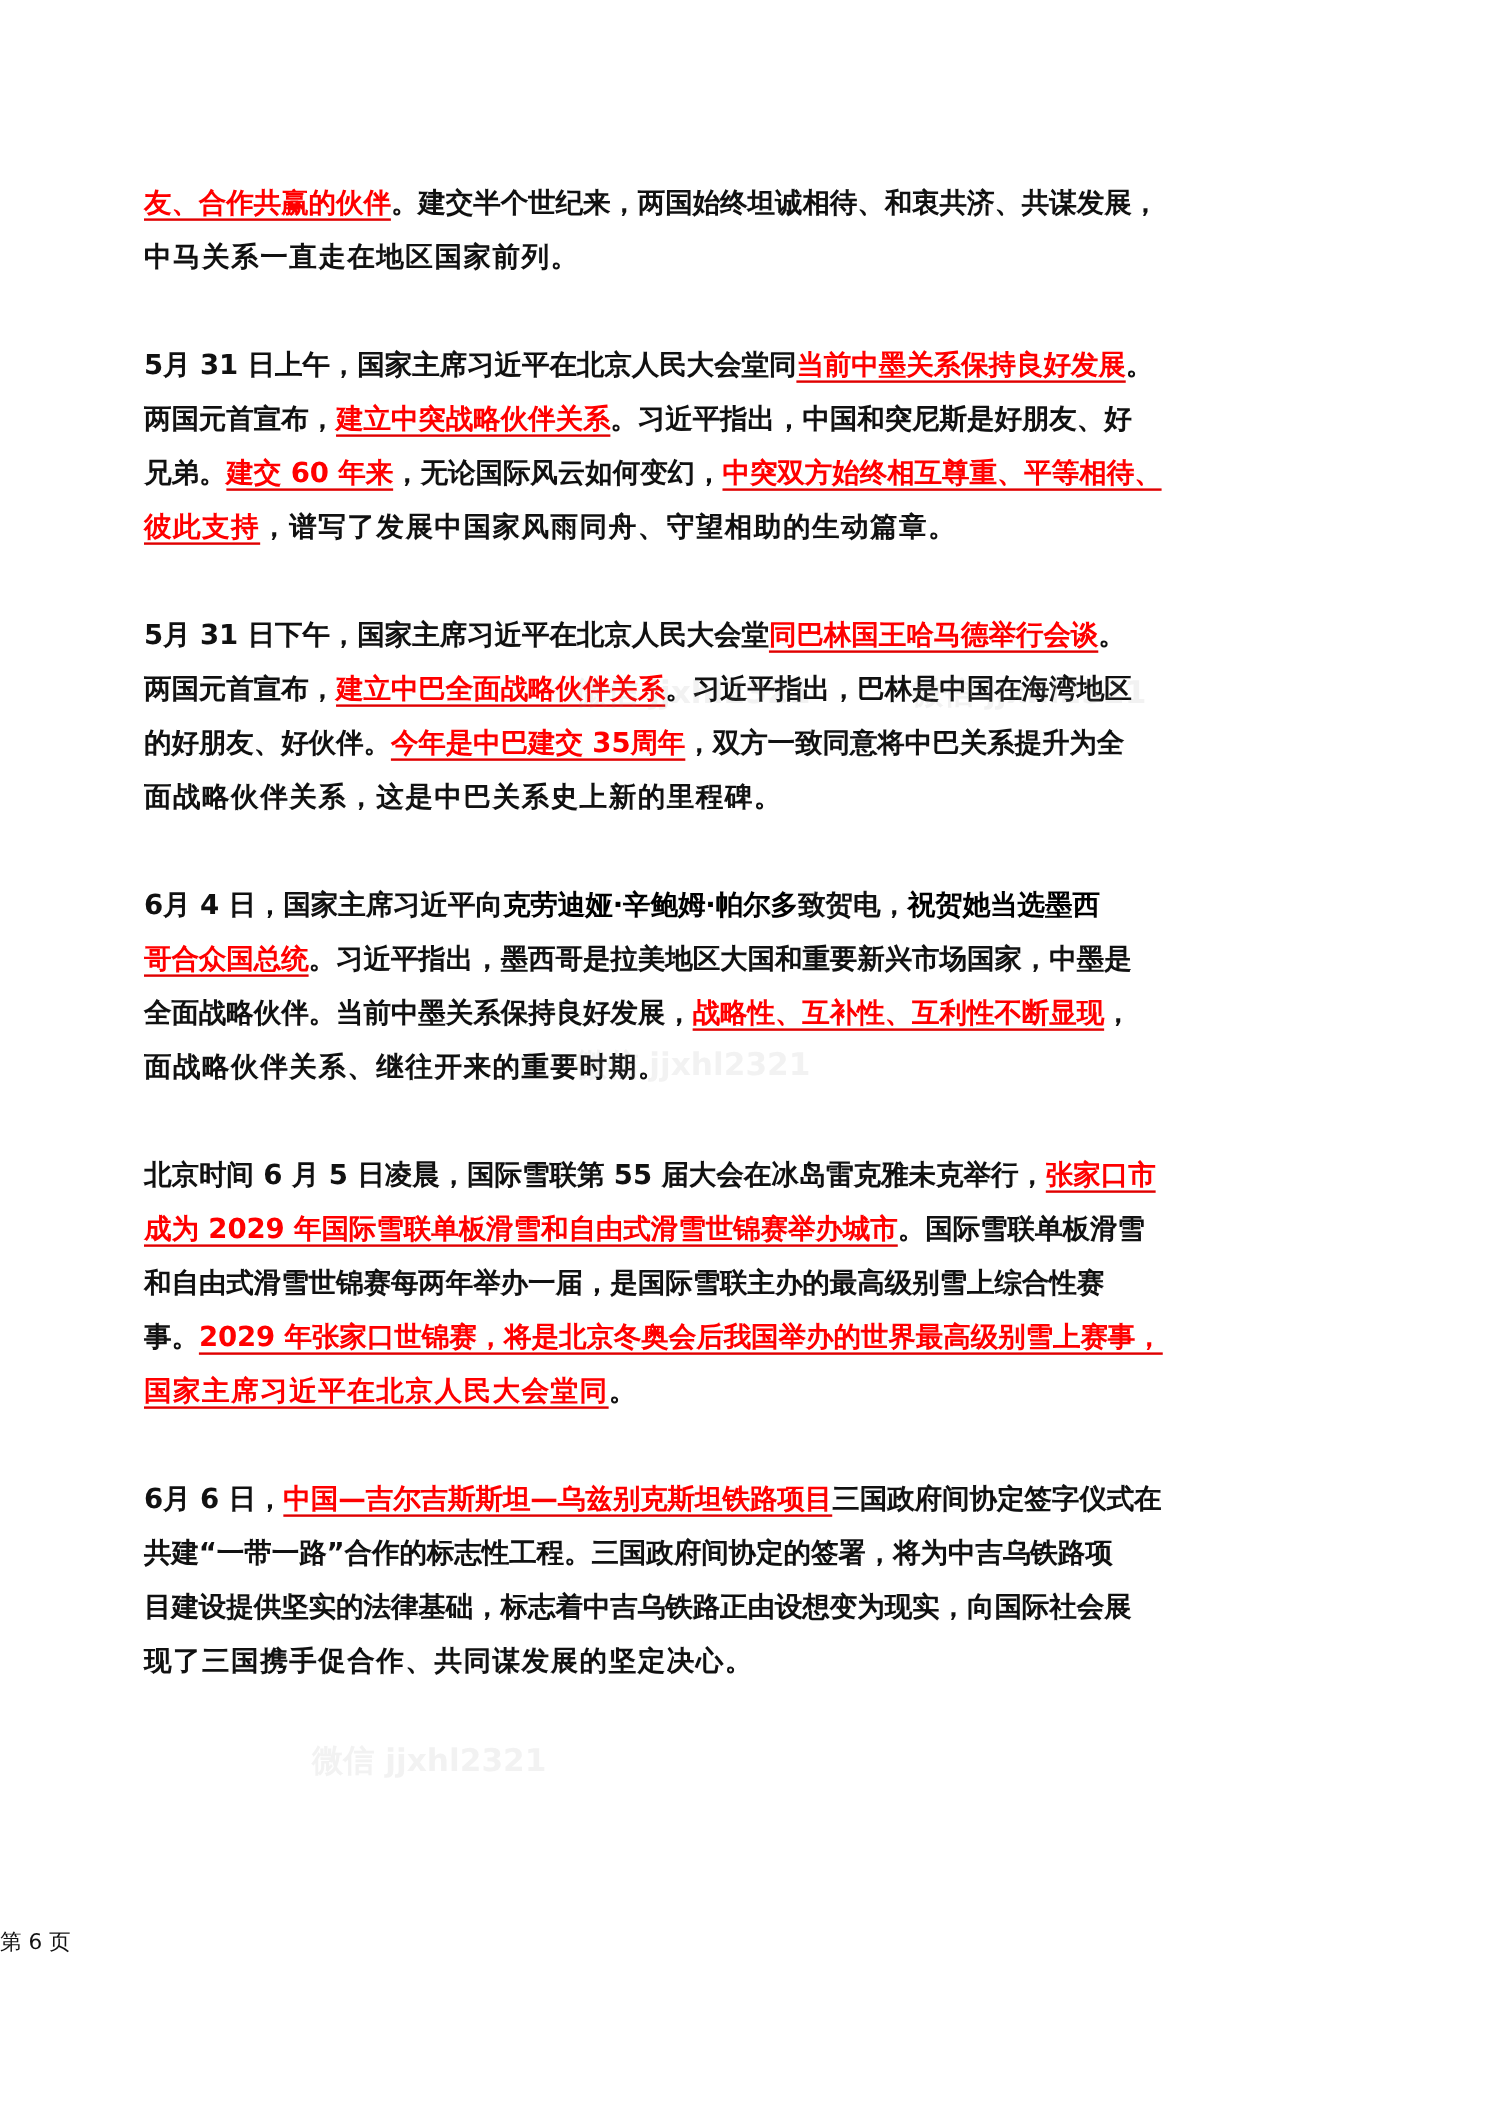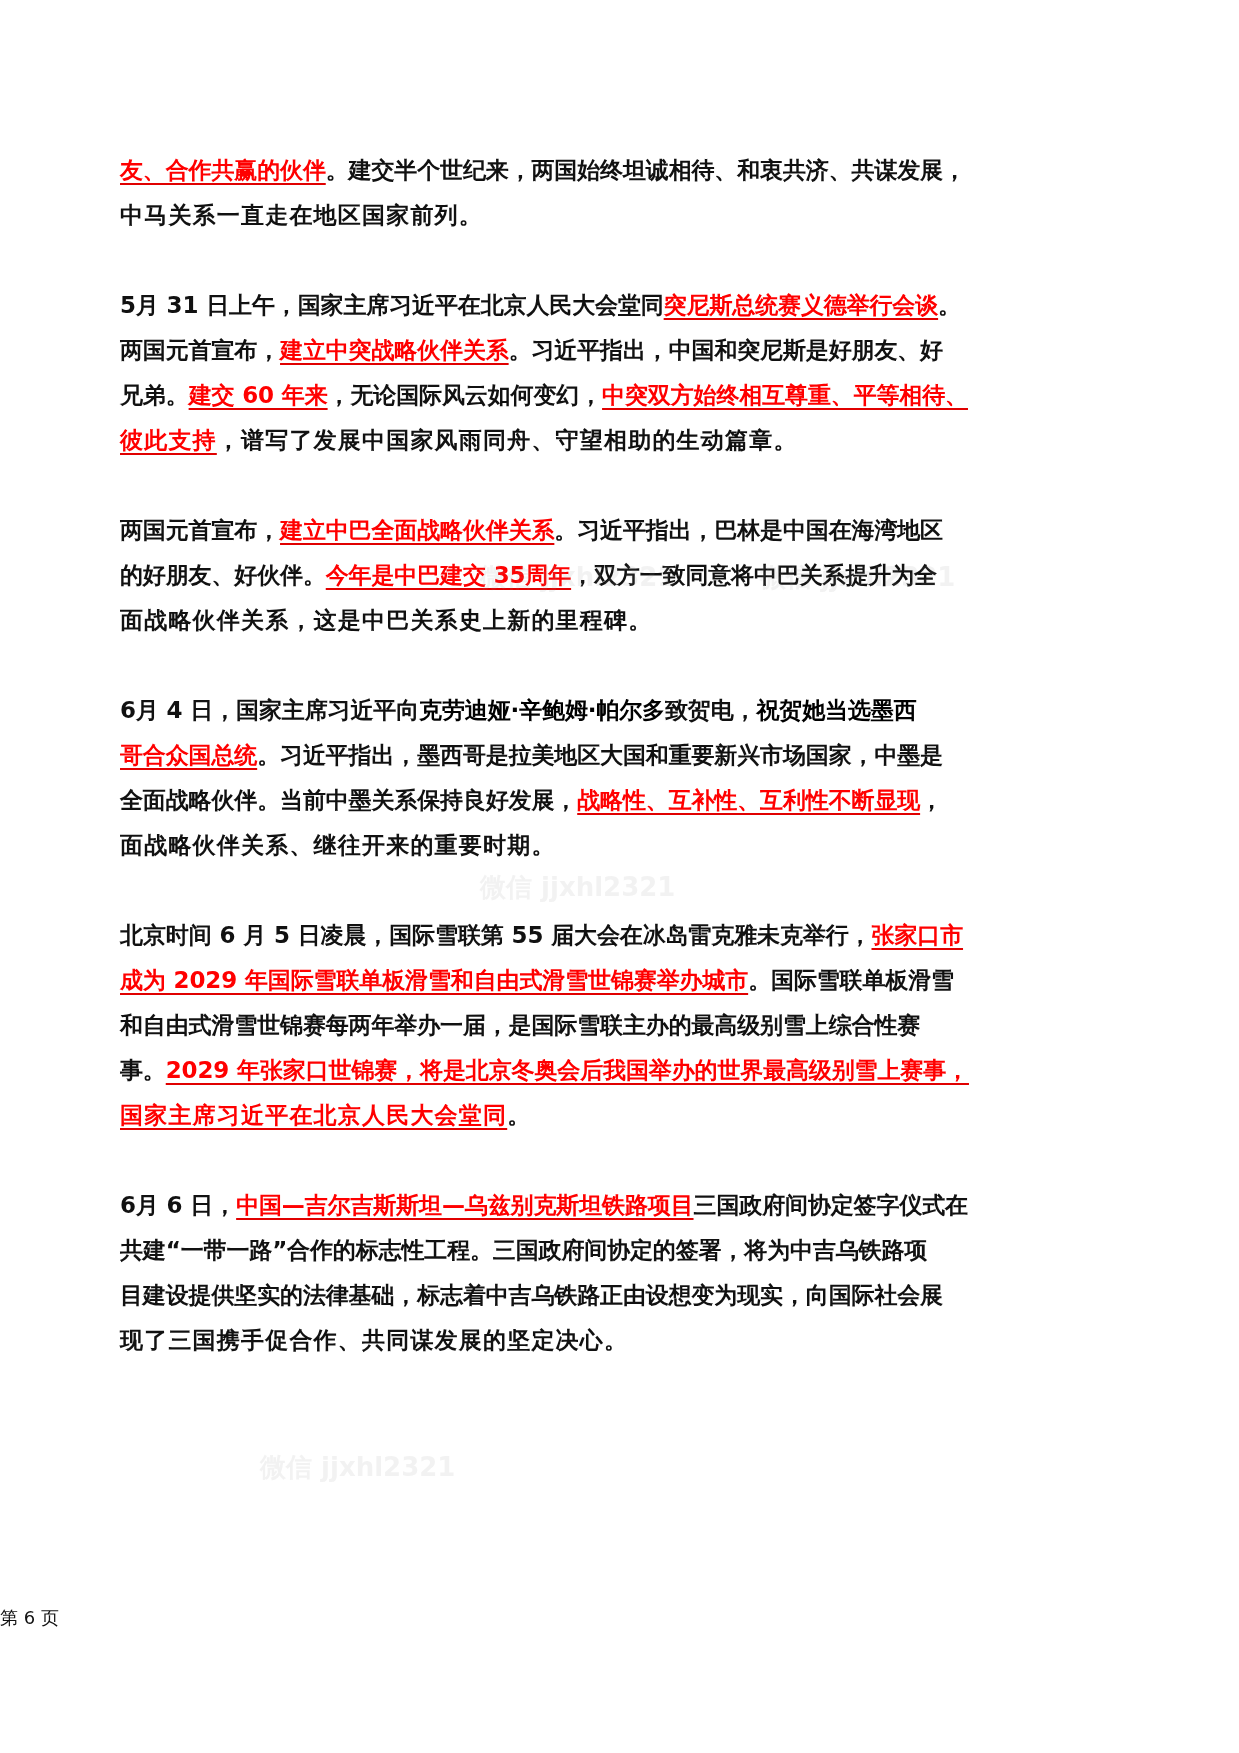--- a/index.html
+++ b/index.html
@@ -21,26 +21,27 @@
 </head>
 <body>
 
 <div class="page">
   <div class="content" id="content">
       <div class="para">
         <div class="line justify-line" style="letter-spacing: -0.14px;"><span class="seg-ul">友、合作共赢的伙伴</span><span class="seg-n">。建交半个世纪来，两国始终坦诚相待、和衷共济、共谋发展，</span></div>
         <div class="line"><span class="seg-n">中马关系一直走在地区国家前列。</span></div>
       </div>
       <div class="para">
-        <div class="line justify-line" style="letter-spacing: -0.13px;"><span class="seg-n">5月 31 日上午，国家主席习近平在北京人民大会堂同</span><span class="seg-ul">突尼斯总统赛义德举行会谈</span><span class="seg-n">。</span></div>
+        <div class="line justify-line" style="letter-spacing: -0.13px;"><span class="seg-n">5月 31 日上午，国家主席习近平在北京人民大会堂同</span><span class="seg-ul">当前中墨关系保持良好发展</span><span class="seg-n">。</span></div>
         <div class="line justify-line" style="letter-spacing: -0.14px;"><span class="seg-n">两国元首宣布，</span><span class="seg-ul">建立中突战略伙伴关系</span><span class="seg-n">。习近平指出，中国和突尼斯是好朋友、好</span></div>
         <div class="line justify-line" style="letter-spacing: -0.13px;"><span class="seg-n">兄弟。</span><span class="seg-ul">建交 60 年来</span><span class="seg-n">，无论国际风云如何变幻，</span><span class="seg-ul">中突双方始终相互尊重、平等相待、</span></div>
         <div class="line"><span class="seg-ul">彼此支持</span><span class="seg-n">，谱写了发展中国家风雨同舟、守望相助的生动篇章。</span></div>
       </div>
       <div class="para">
+        <div class="line justify-line" style="letter-spacing: -0.13px;"><span class="seg-n">5月 31 日下午，国家主席习近平在北京人民大会堂</span><span class="seg-ul">同巴林国王哈马德举行会谈</span><span class="seg-n">。</span></div>
         <div class="line justify-line" style="letter-spacing: -0.14px;"><span class="seg-n">两国元首宣布，</span><span class="seg-ul">建立中巴全面战略伙伴关系</span><span class="seg-n">。习近平指出，巴林是中国在海湾地区</span></div>
         <div class="line justify-line" style="letter-spacing: -0.14px;"><span class="seg-n">的好朋友、好伙伴。</span><span class="seg-ul">今年是中巴建交 35周年</span><span class="seg-n">，双方一致同意将中巴关系提升为全</span></div>
         <div class="line"><span class="seg-n">面战略伙伴关系，这是中巴关系史上新的里程碑。</span></div>
       </div>
       <div class="para">
         <div class="line justify-line" style="letter-spacing: -0.13px;"><span class="seg-n">6月 4 日，国家主席习近平向</span><span class="seg-red">克劳迪娅·辛鲍姆·帕尔多</span><span class="seg-n">致贺电，</span><span class="seg-red">祝贺她当选墨西</span></div>
         <div class="line justify-line" style="letter-spacing: -0.14px;"><span class="seg-ul">哥合众国总统</span><span class="seg-n">。习近平指出，墨西哥是拉美地区大国和重要新兴市场国家，中墨是</span></div>
         <div class="line justify-line" style="letter-spacing: -0.14px;"><span class="seg-n">全面战略伙伴。当前中墨关系保持良好发展，</span><span class="seg-ul">战略性、互补性、互利性不断显现</span><span class="seg-n">，</span></div>
         <div class="line"><span class="seg-n">面战略伙伴关系、继往开来的重要时期。</span></div>
       </div>

